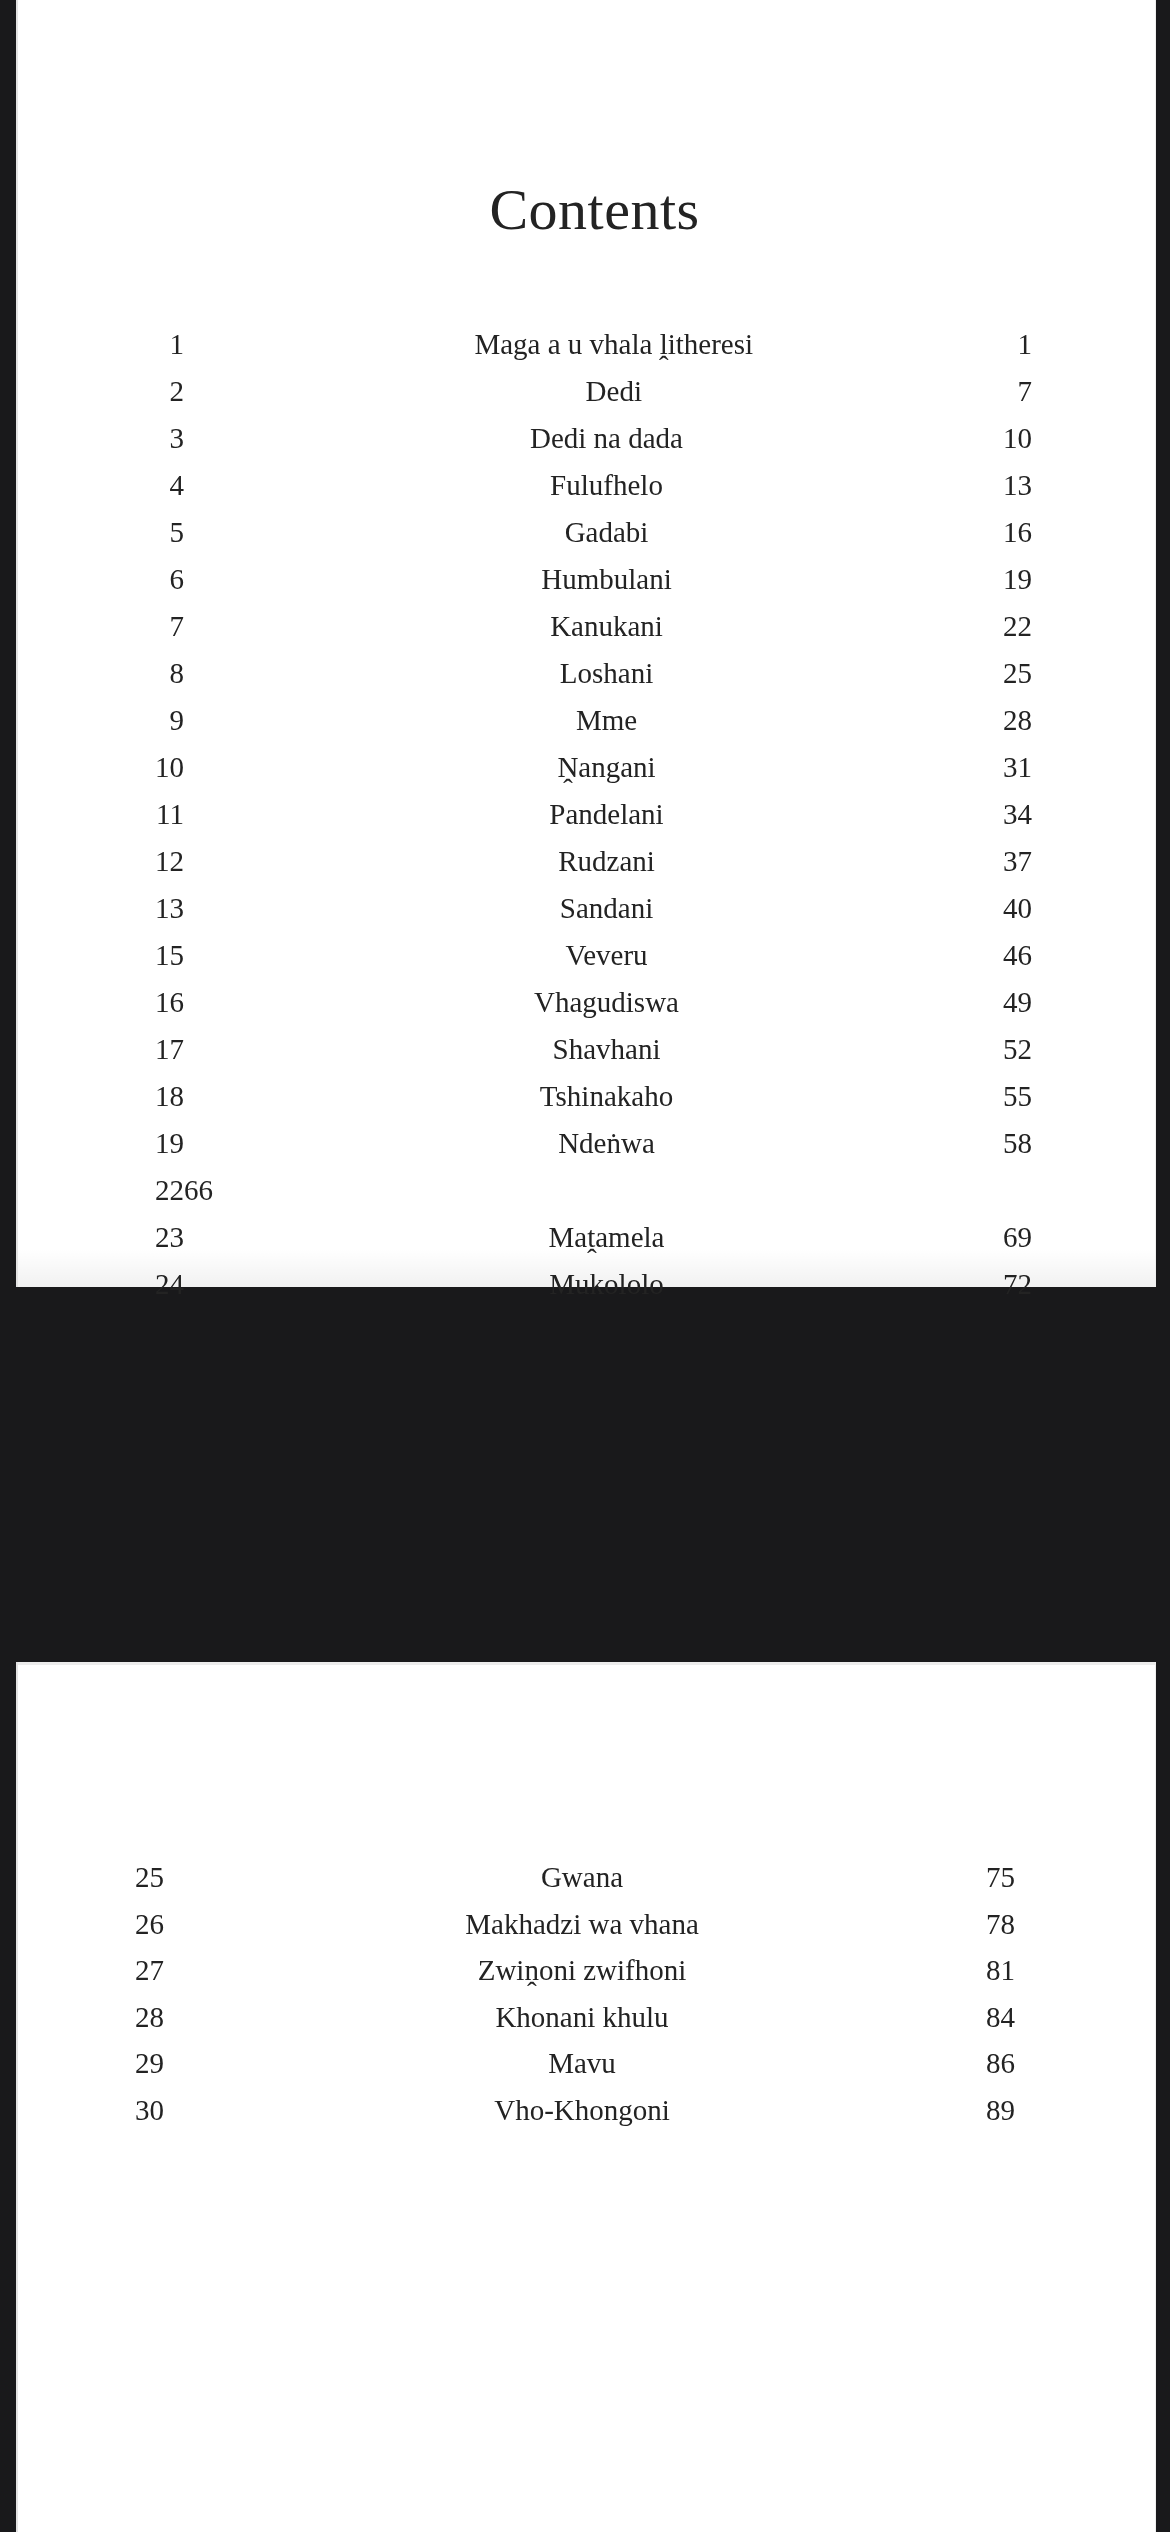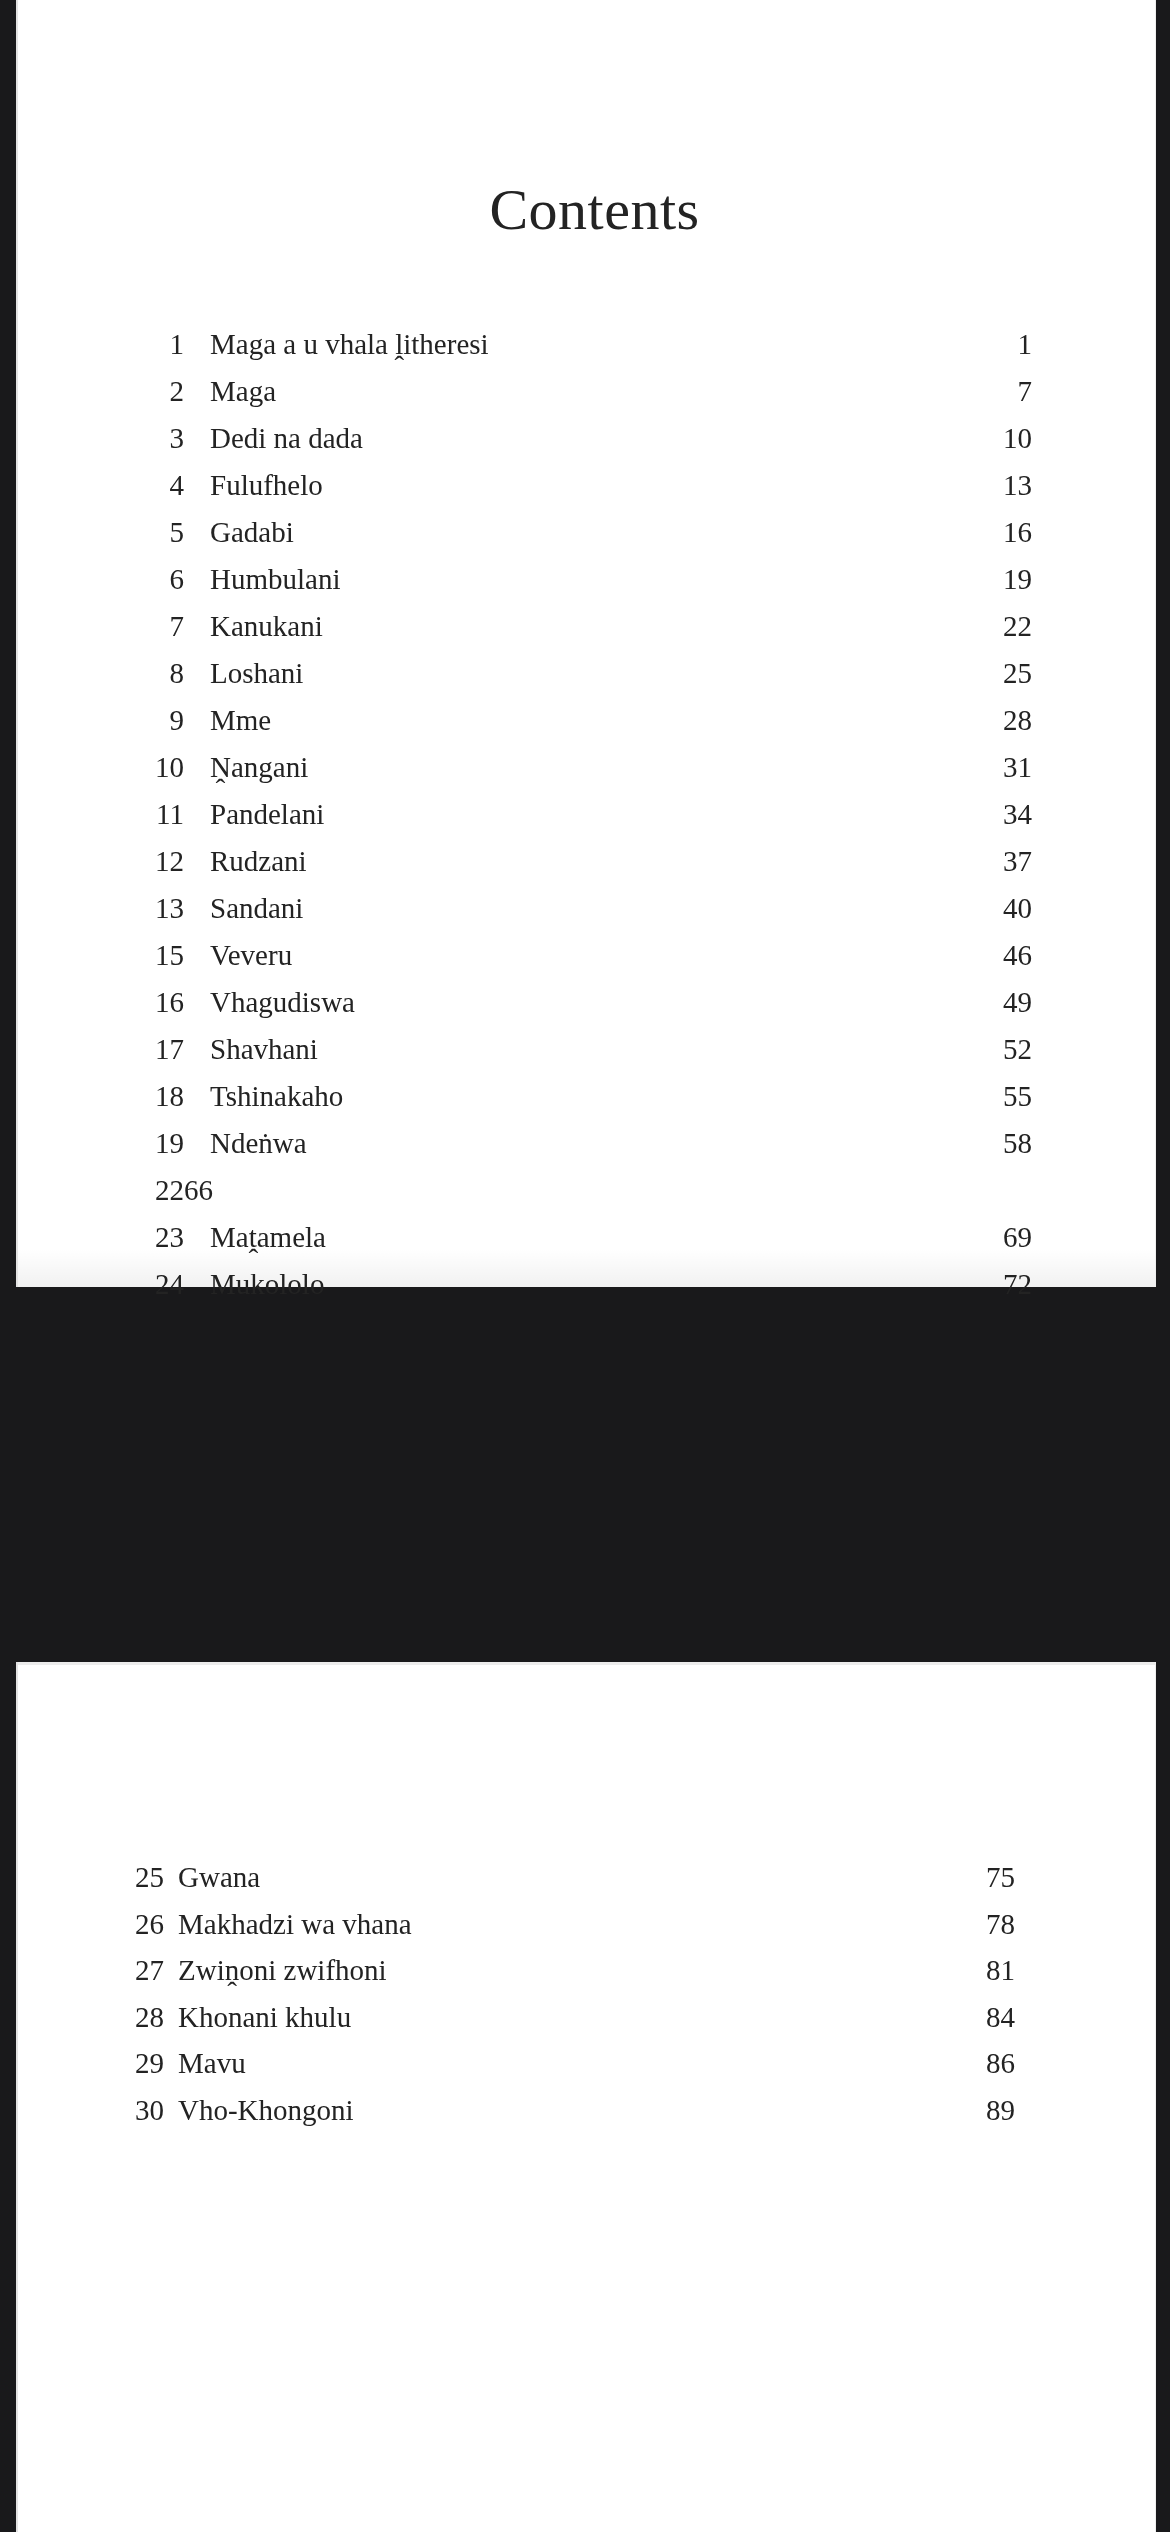--- a/index.html
+++ b/index.html
@@ -90,21 +90,21 @@
   .toc-1 .toc-row { height: 47px; line-height: 47px; }
   .toc-2 .toc-row { height: 46.6px; line-height: 46.6px; }
   .toc-row .num {
     flex: none;
     text-align: right;
   }
   .toc-1 .num { width: 166px; }
   .toc-2 .num { width: 146px; }
   .toc-row .title {
     flex: 1;
-    text-align: left;
+    text-align: center;
     white-space: nowrap;
     overflow: hidden;
   }
   .toc-1 .title { margin-left: 26px; }
   .toc-2 .title { margin-left: 14px; }
   .toc-row .pg {
     flex: none;
     text-align: right;
   }
 </style>
@@ -119,21 +119,21 @@
   <div class="toc toc-1">
 
       <div class="toc-row">
         <span class="num">1</span>
         <span class="title">Maga a u vhala ḽitheresi</span>
         <span class="pg">1</span>
       </div>
 
       <div class="toc-row">
         <span class="num">2</span>
-        <span class="title">Maga</span>
+        <span class="title">Dedi</span>
         <span class="pg">7</span>
       </div>
 
       <div class="toc-row">
         <span class="num">3</span>
         <span class="title">Dedi na dada</span>
         <span class="pg">10</span>
       </div>
 
       <div class="toc-row">

